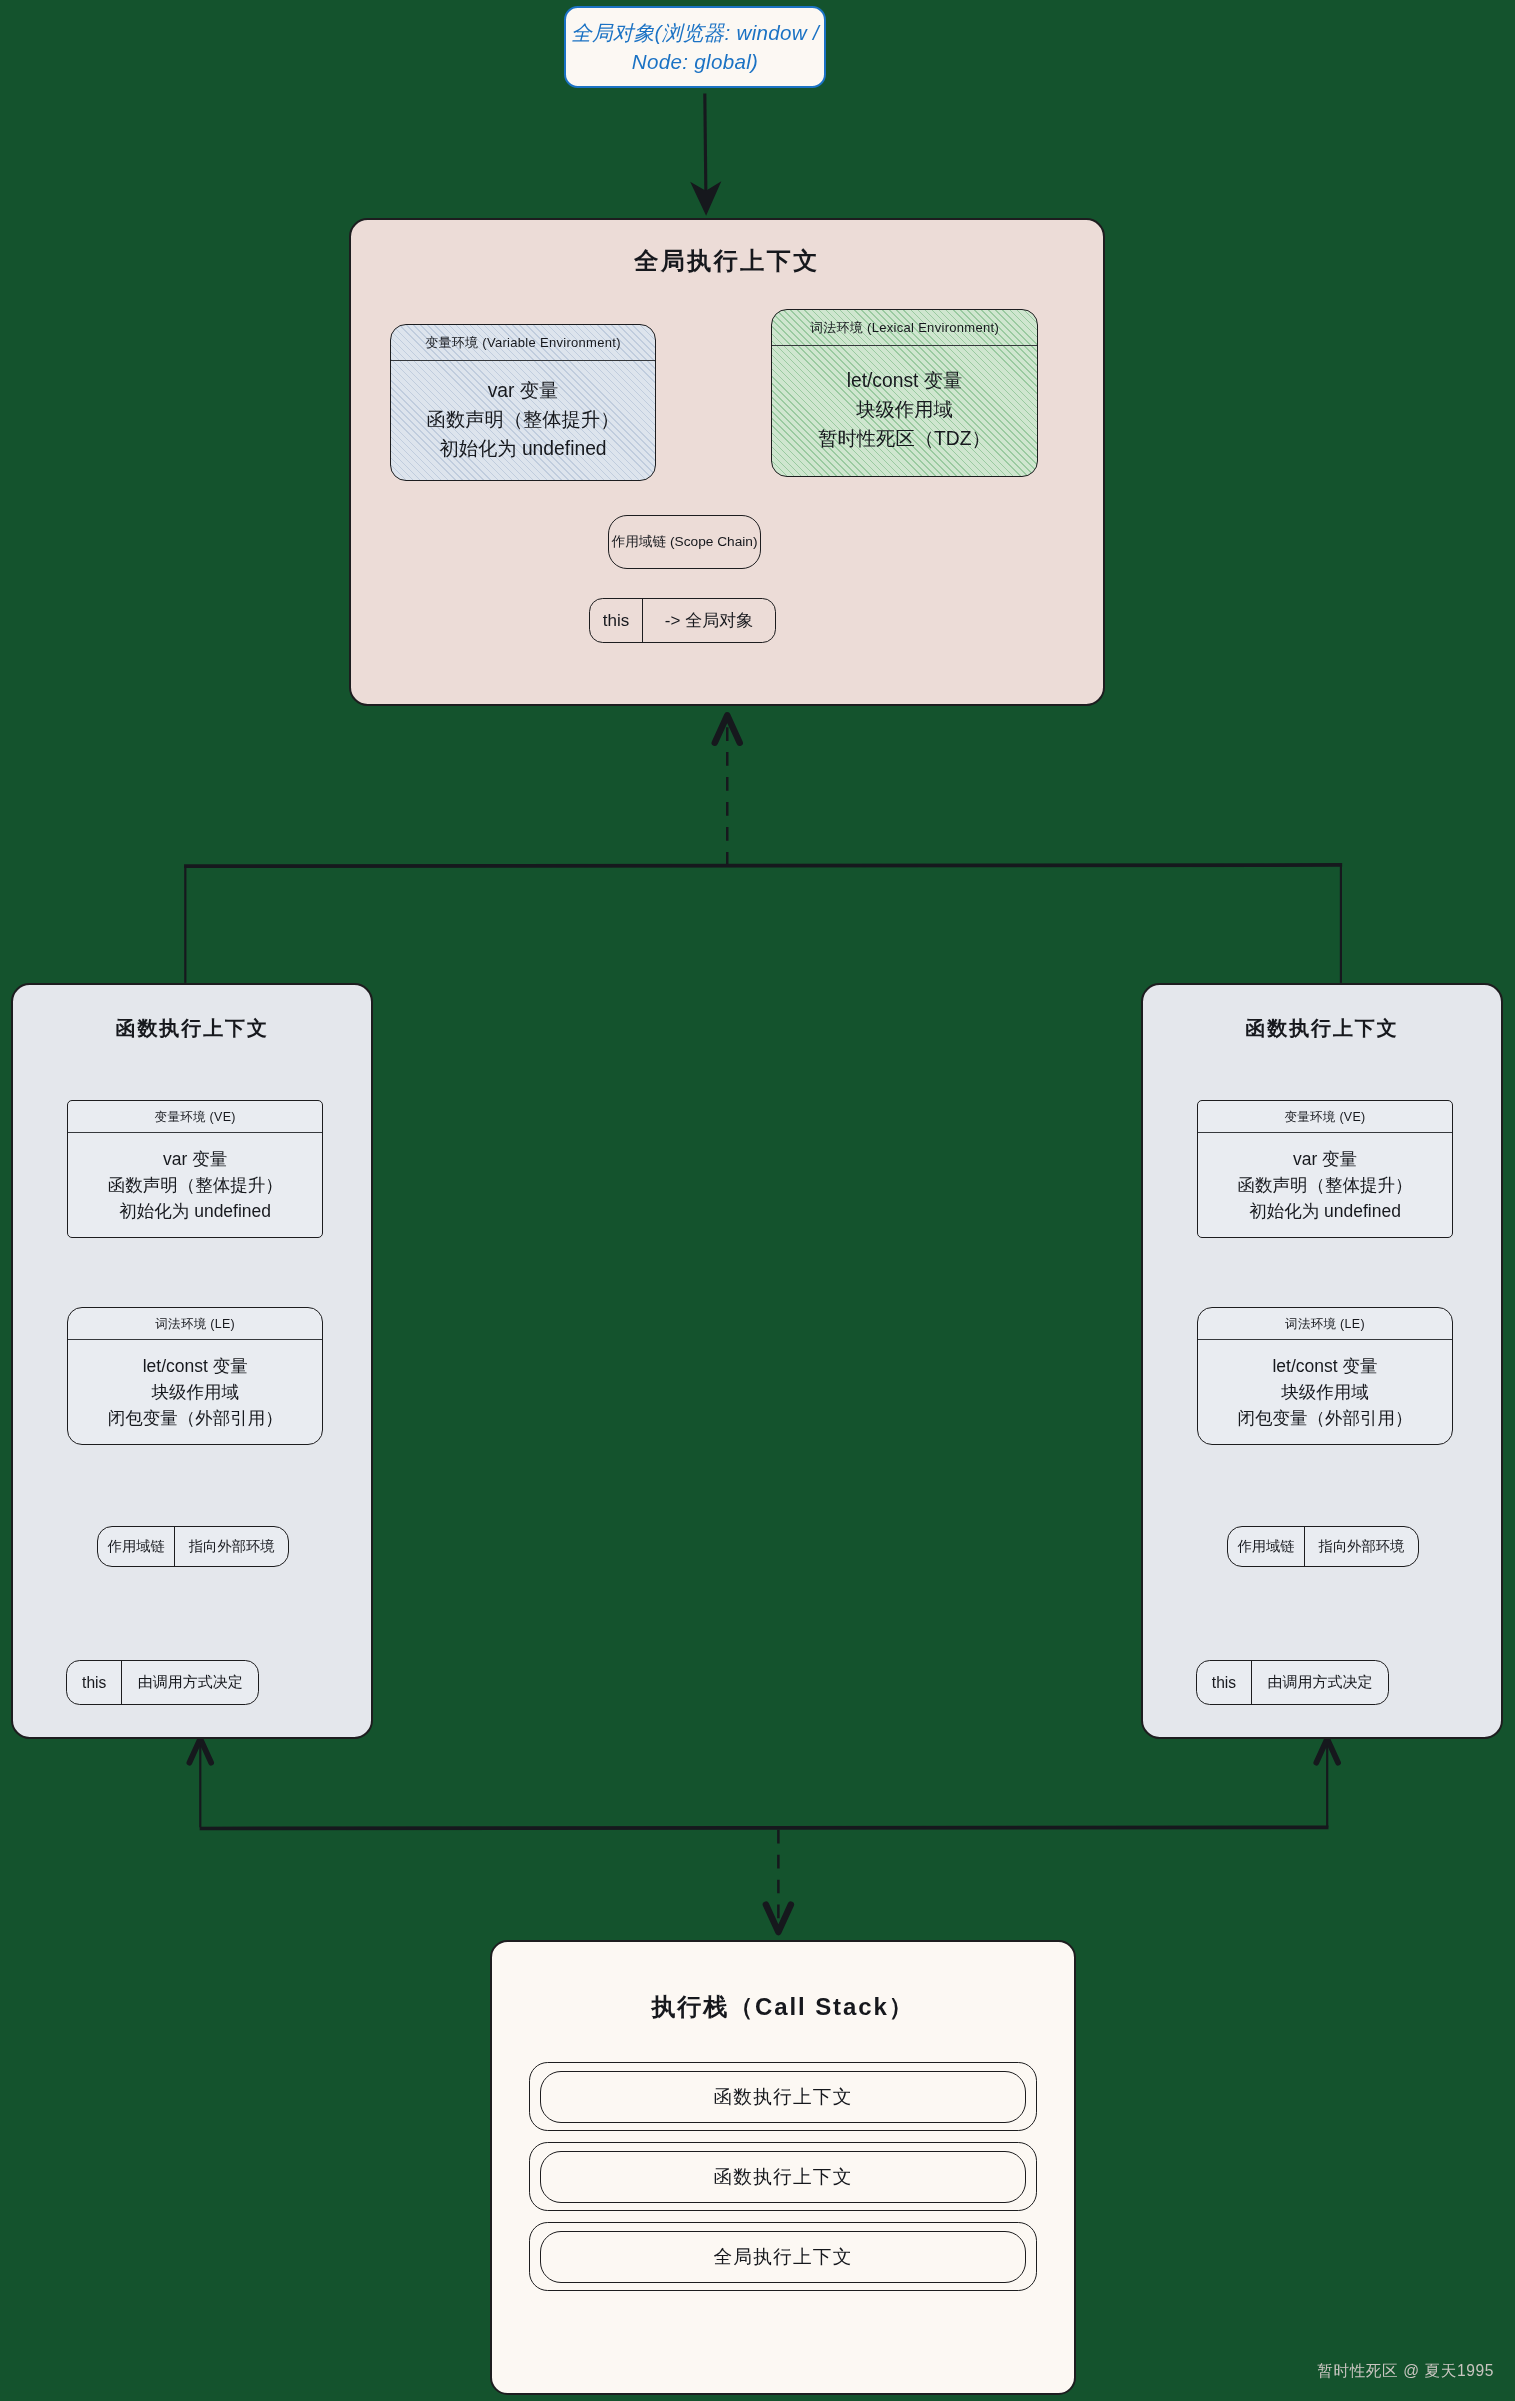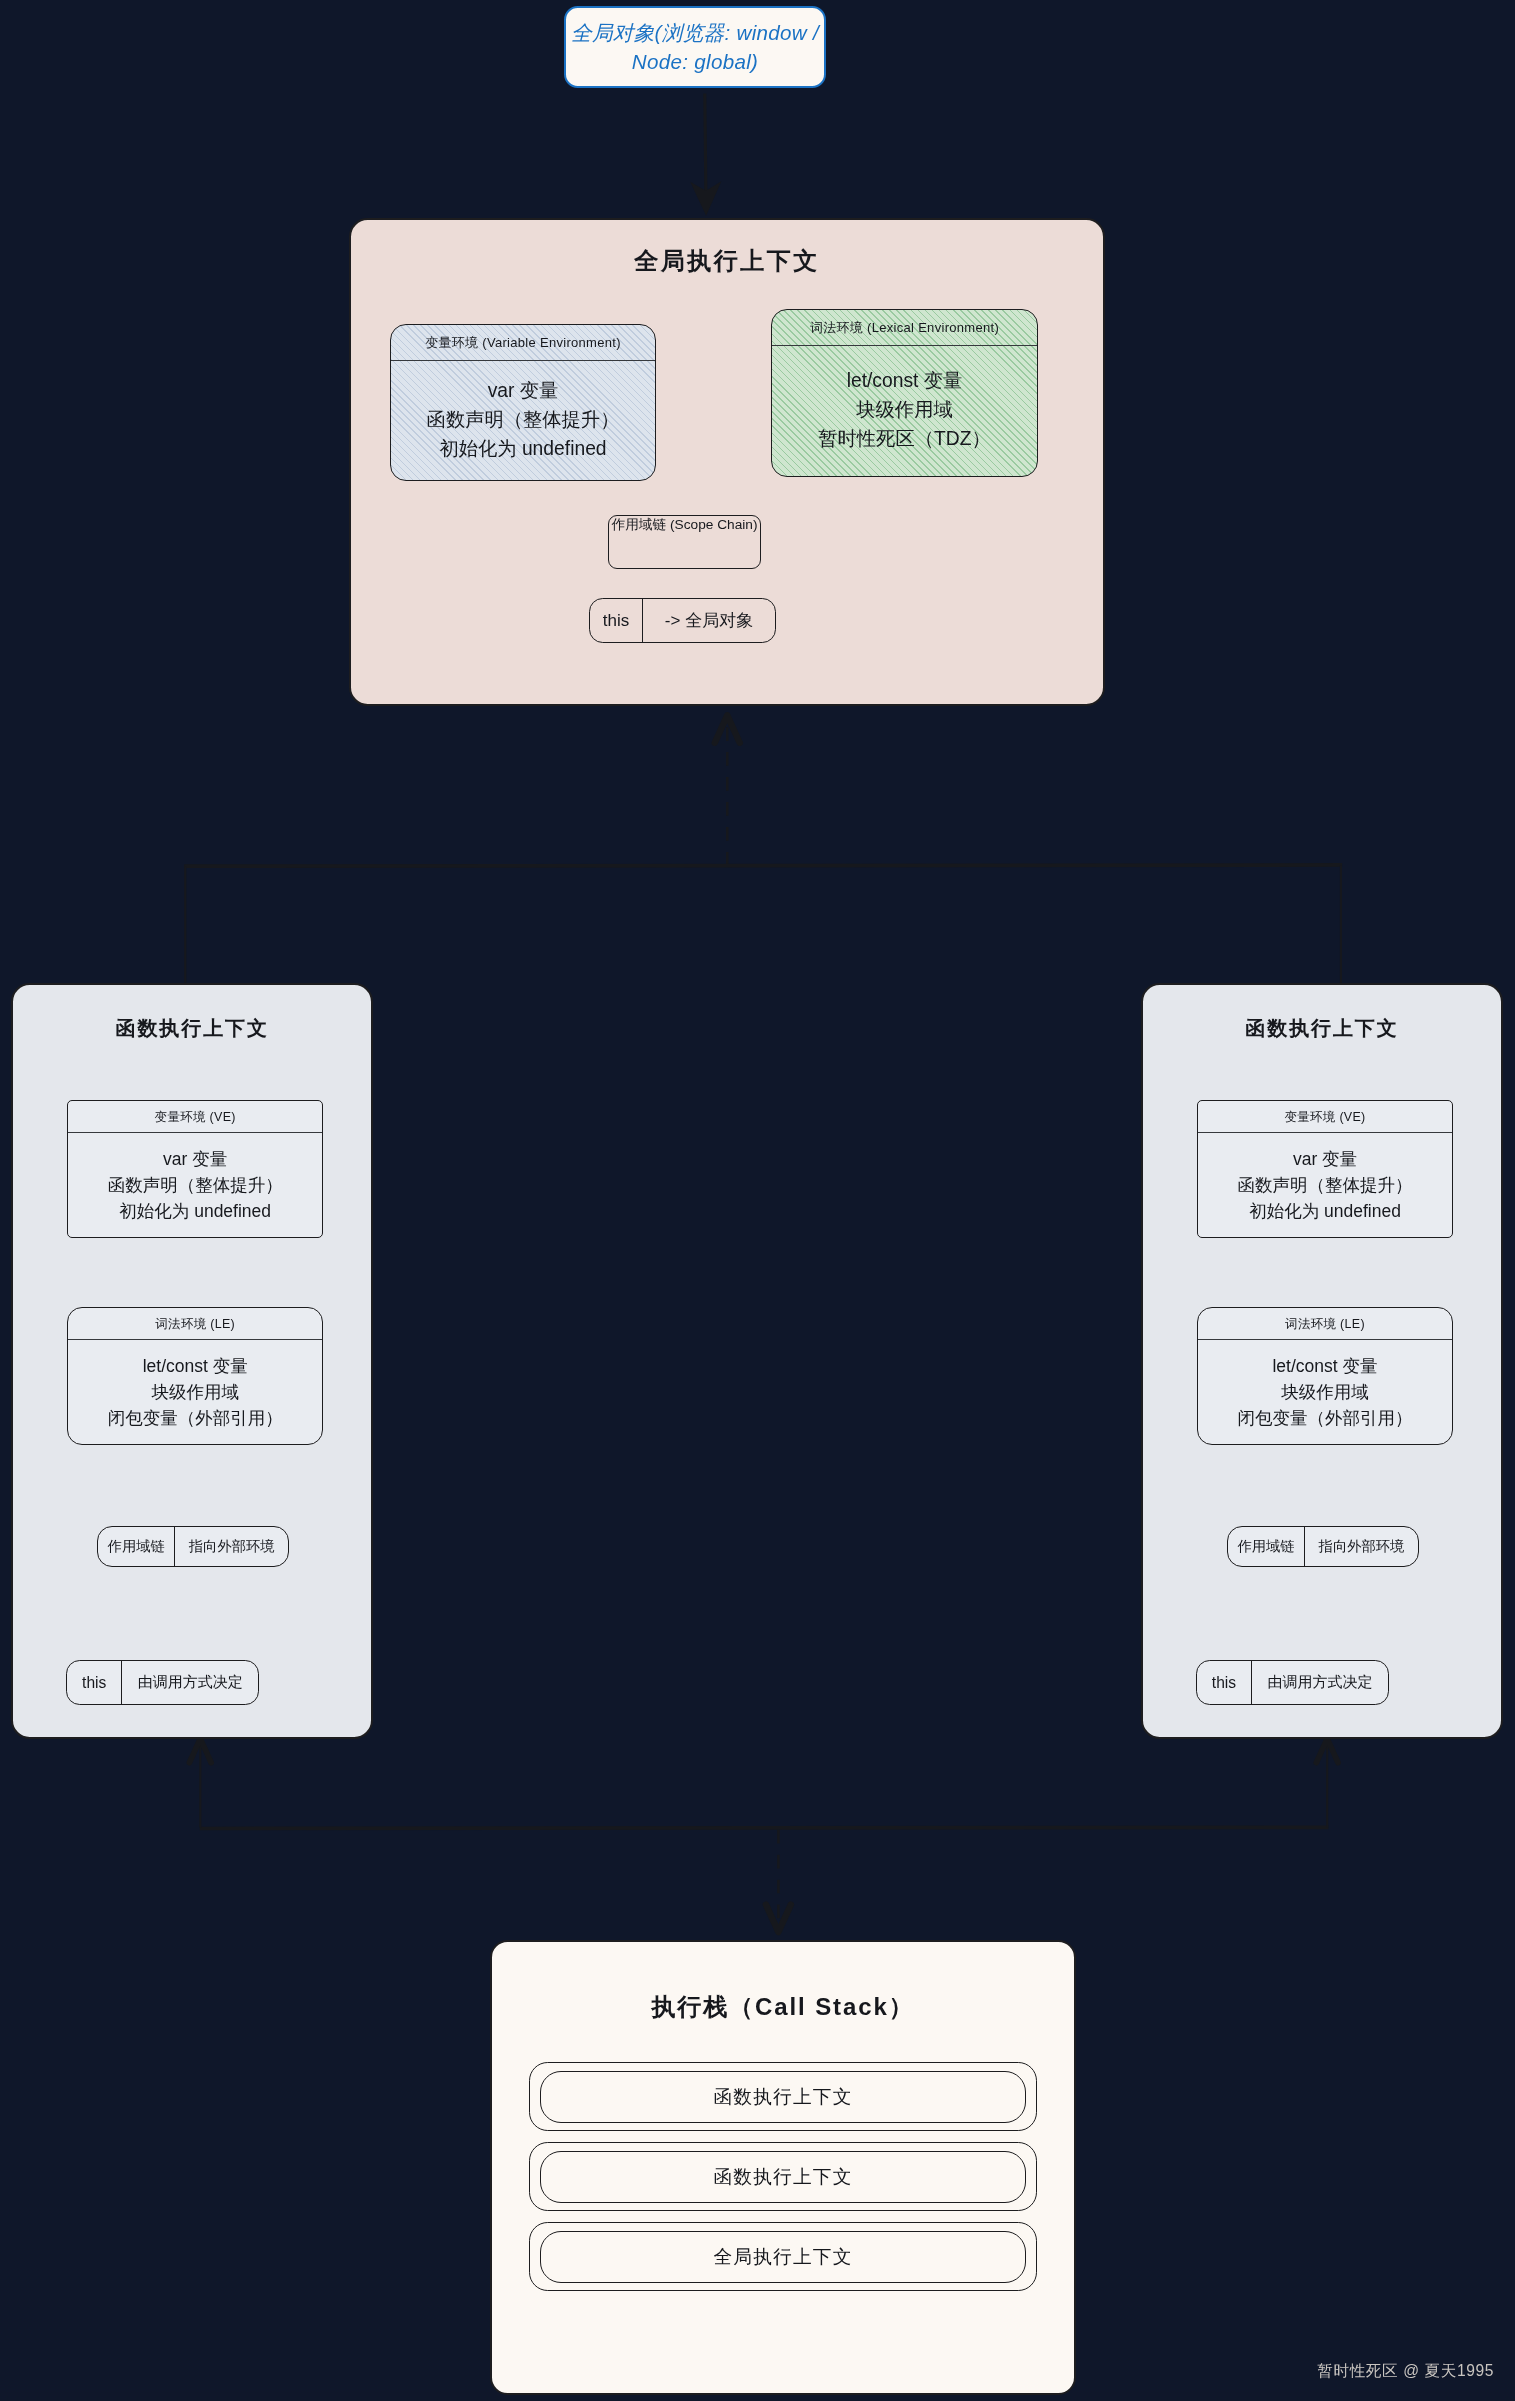--- a/index.html
+++ b/index.html
@@ -7,21 +7,21 @@
     padding: 0;
     background: #fbf7f2;
   }
   body {
     font-family: "Liberation Sans", sans-serif;
   }
   #stage {
     position: relative;
     width: 1515px;
     height: 2401px;
-    background: #0f172a;
+    background: #14532d;
     overflow: hidden;
   }
   svg.layer {
     position: absolute;
     left: 0;
     top: 0;
     width: 1515px;
     height: 2401px;
     pointer-events: none;
   }
@@ -110,24 +110,24 @@
     background:
       repeating-linear-gradient(45deg, rgba(74,160,90,.40) 0 1.1px, rgba(0,0,0,0) 1.1px 5px),
       #cfe6cf;
   }
 
   
   .plainbox {
     position: absolute;
     box-sizing: border-box;
     border: 1.9px solid #1d1d1f;
-    border-radius: 9px;
+    border-radius: 19px;
     background: transparent;
     display: flex;
-    align-items: flex-start;
+    align-items: center;
     justify-content: center;
     color: #16181d;
   }
   #scope-chain-global {
     left: 257px; top: 295px; width: 153px; height: 54px;
     font-size: 13.7px;
   }
   
   .thisrow {
     position: absolute;

